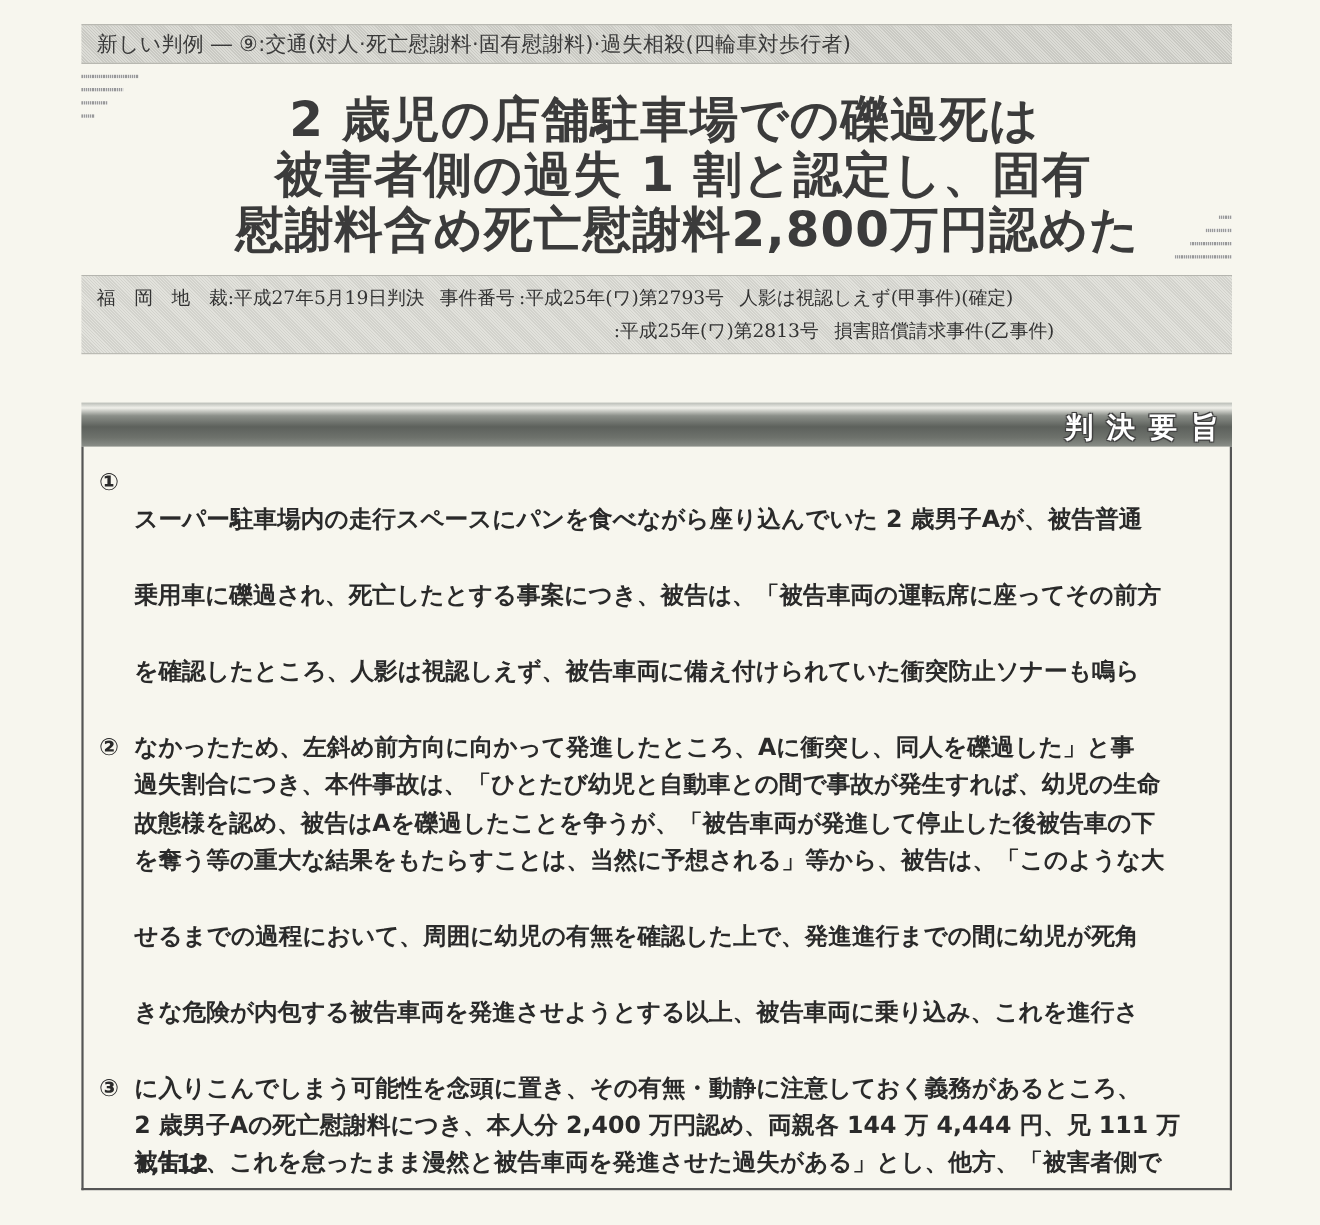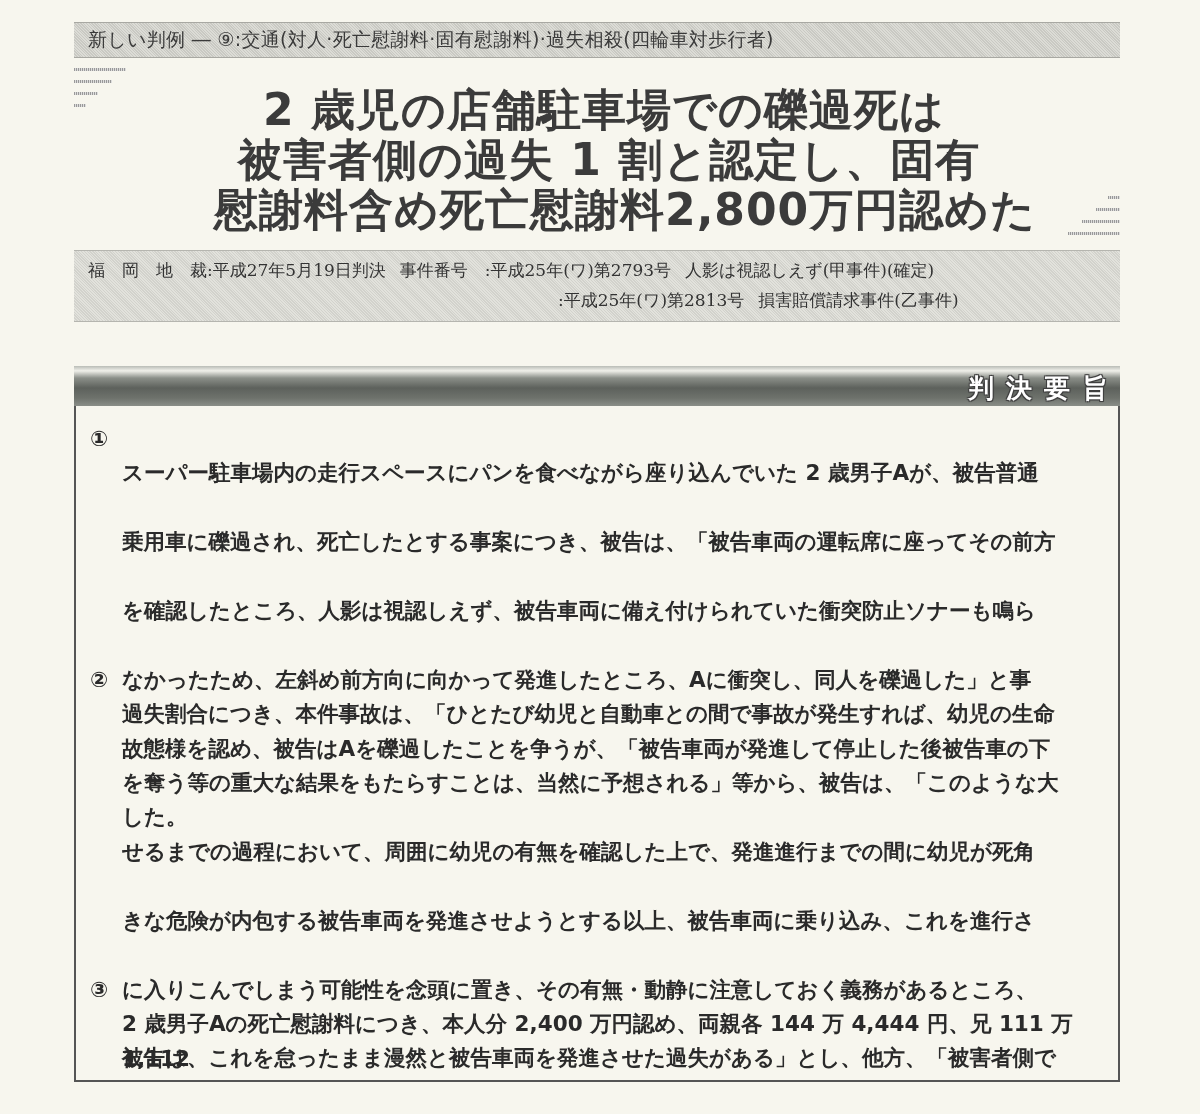--- a/index.html
+++ b/index.html
@@ -77,47 +77,46 @@
 <div class="deco" style="left:74px;top:80px;width:38px;"></div>
 <div class="deco" style="left:74px;top:92px;width:24px;"></div>
 <div class="deco" style="left:74px;top:104px;width:12px;"></div>
 <div class="deco" style="left:1108px;top:196px;width:12px;"></div>
 <div class="deco" style="left:1096px;top:208px;width:24px;"></div>
 <div class="deco" style="left:1082px;top:220px;width:38px;"></div>
 <div class="deco" style="left:1068px;top:232px;width:52px;"></div>
 
 <div class="title-area">
   <div class="title-line" style="left:189px;top:28px;">2 歳児の店舗駐車場での礫過死は</div>
-  <div class="title-line" style="left:164px;top:78px;">被害者側の過失 1 割と認定し、固有</div>
+  <div class="title-line" style="left:176px;top:78px;">被害者側の過失 1 割と認定し、固有</div>
   <div class="title-line" style="left:140px;top:128px;">慰謝料含め死亡慰謝料2,800万円認めた</div>
 </div>
 
 <div class="court-bar">
   <div class="court-line" style="left:14px;top:8px;">
-    <span style="margin-right:0">福　岡　地　裁</span><span>:平成27年5月19日判決</span><span style="margin-right:17px">事件番号</span><span>:平成25年(ワ)第2793号</span><span>人影は視認しえず(甲事件)(確定)</span>
+    <span style="margin-right:0">福　岡　地　裁</span><span>:平成27年5月19日判決</span><span style="margin-right:4px">事件番号</span><span>:平成25年(ワ)第2793号</span><span>人影は視認しえず(甲事件)(確定)</span>
   </div>
   <div class="court-line" style="left:484px;top:38px;">
     <span>:平成25年(ワ)第2813号</span><span>損害賠償請求事件(乙事件)</span>
   </div>
 </div>
 
 <div class="summary-head">
   <div class="summary-head-text">判決要旨</div>
 </div>
 
 <div class="summary-box">
   <div class="item" style="top:16px;">
     <span class="num">①</span>
     <div class="body">
       <div>スーパー駐車場内の走行スペースにパンを食べながら座り込んでいた 2 歳男子Aが、被告普通</div>
       <div>乗用車に礫過され、死亡したとする事案につき、被告は、「被告車両の運転席に座ってその前方</div>
       <div>を確認したところ、人影は視認しえず、被告車両に備え付けられていた衝突防止ソナーも鳴ら</div>
       <div>なかったため、左斜め前方向に向かって発進したところ、Aに衝突し、同人を礫過した」と事</div>
       <div>故態様を認め、被告はAを礫過したことを争うが、「被告車両が発進して停止した後被告車の下</div>
-      <div>した。</div>
     </div>
   </div>
   <div class="item" style="top:257px;">
     <span class="num">②</span>
     <div class="body">
       <div>過失割合につき、本件事故は、「ひとたび幼児と自動車との間で事故が発生すれば、幼児の生命</div>
       <div>を奪う等の重大な結果をもたらすことは、当然に予想される」等から、被告は、「このような大</div>
       <div>せるまでの過程において、周囲に幼児の有無を確認した上で、発進進行までの間に幼児が死角</div>
       <div>きな危険が内包する被告車両を発進させようとする以上、被告車両に乗り込み、これを進行さ</div>
       <div>に入りこんでしまう可能性を念頭に置き、その有無・動静に注意しておく義務があるところ、</div>

